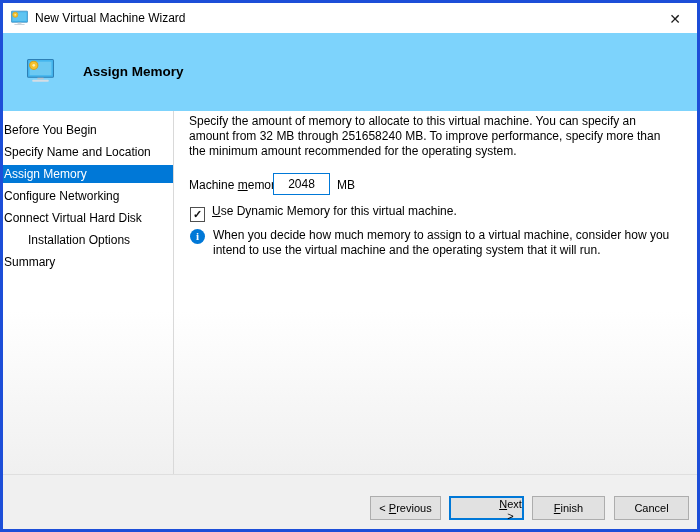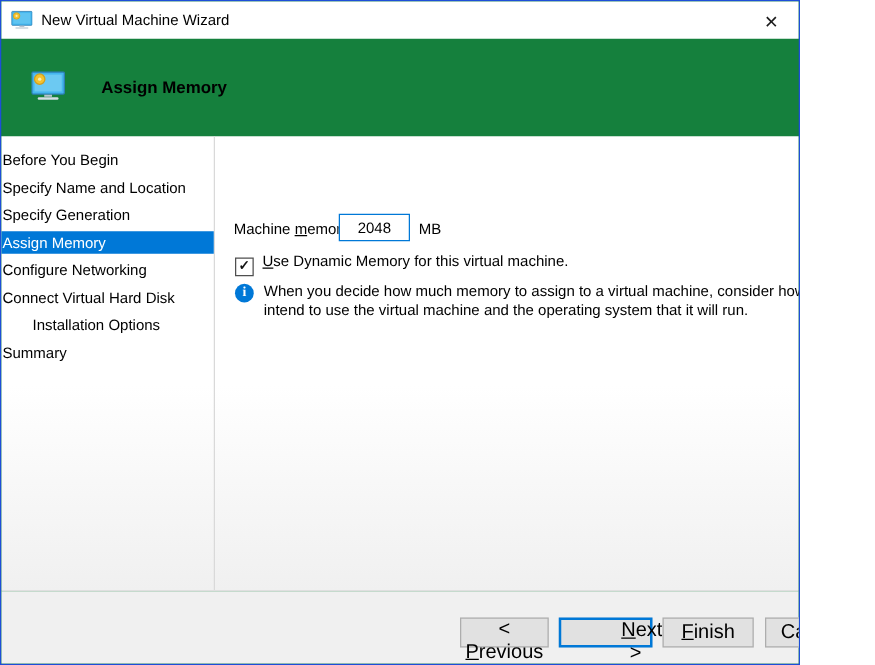--- a/index.html
+++ b/index.html
@@ -1,18 +1,18 @@
 <!DOCTYPE html>
 <html><head>
 <meta charset="utf-8">
 <style>
   html,body { margin:0; padding:0; background:#fff; }
   .window {
-    position:relative; width:640px; height:532px; box-sizing:border-box;
-    background:#15803d; border:1px solid #1d4ed8; overflow:hidden;
+    position:relative; width:700px; height:532px; box-sizing:border-box;
+    background:#7dd3fc; border:3px solid #1d4ed8; overflow:hidden;
     font-family:"Liberation Sans", sans-serif; font-size:12px; color:#000;
   }
 
   
   .titlebar { position:absolute; left:0; top:0; right:0; height:30px; background:#fff; }
   .app-icon { position:absolute; left:8px; top:7px; }
   .win-title { position:absolute; left:32px; top:8px; font-size:12px; white-space:nowrap; }
   .close-btn { position:absolute; right:11px; top:5px; width:22px; height:22px;
     text-align:center; line-height:22px; font-size:14px; color:#1a1a1a; cursor:default; }
 
@@ -51,21 +51,21 @@
     text-align:center; line-height:15px; font-family:"Liberation Serif", serif; }
   .info-text { position:absolute; left:210px; top:225px; width:463px; line-height:15px; }
 
   .ak { text-decoration:underline; }
 
   
   .hsep { position:absolute; left:0; right:0; top:471px; height:1px; background:#dfdfdf; }
   .footer { position:absolute; left:0; right:0; top:472px; bottom:0; background:#f0f0f0; }
   .btn { position:absolute; top:21px; height:24px; box-sizing:border-box;
     background:#e1e1e1; border:1px solid #adadad; font-family:"Liberation Sans",sans-serif;
-    font-size:16px; color:#000; text-align:center; padding:0; cursor:default; }
+    font-size:11px; color:#000; text-align:center; padding:0; cursor:default; }
   .btn.default { border:2px solid #0078d7; }
   .btn-prev   { left:367px; width:71px; }
   .btn-next   { left:446px; width:75px;padding-left:48px; }
   .btn-finish { left:529px; width:73px; }
   .btn-cancel { left:611px; width:75px; }
 </style>
 </head>
 <body>
 
 <div class="window">
@@ -96,28 +96,28 @@
     </svg>
   </span>
   <span class="page-title">Assign Memory</span>
 
   <div class="body-area"></div>
   <div class="vsep"></div>
 
   <div class="sidebar">
     <div class="nav-item">Before You Begin</div>
     <div class="nav-item">Specify Name and Location</div>
-    <div class="nav-item">Specify Generation</div>
     <div class="nav-item selected">Assign Memory</div>
     <div class="nav-item">Configure Networking</div>
     <div class="nav-item">Connect Virtual Hard Disk</div>
     <div class="nav-item indent">Installation Options</div>
     <div class="nav-item">Summary</div>
   </div>
 
+  <div class="desc">Specify the amount of memory to allocate to this virtual machine. You can specify an amount from 32 MB through 251658240 MB. To improve performance, specify more than the minimum amount recommended for the operating system.</div>
 
   <span class="mem-label"><span>Machine </span><span class="ak">m</span><span>emory:</span></span>
   <input class="mem-input" type="text" value="2048" style="">
   <span class="mem-unit">MB</span>
 
   <div class="dyn-row">
     <span class="checkbox">✓</span><span class="dyn-label"><span class="ak">U</span><span>se Dynamic Memory for this virtual machine.</span></span>
   </div>
 
   <span class="info-icon">i</span>

